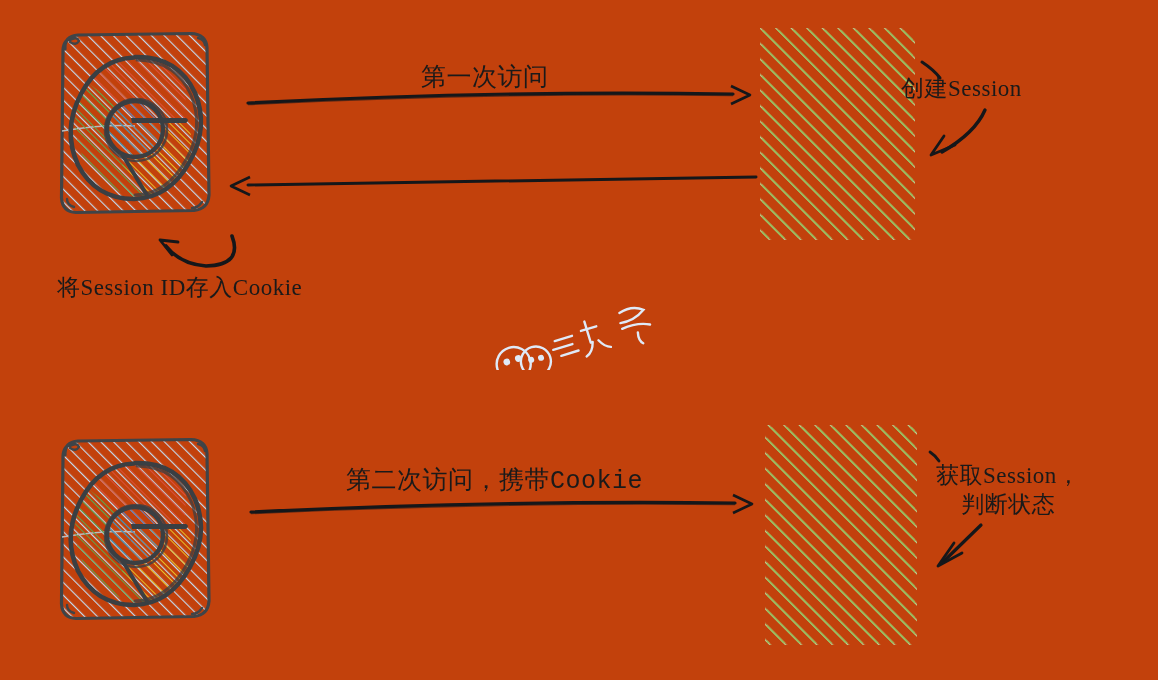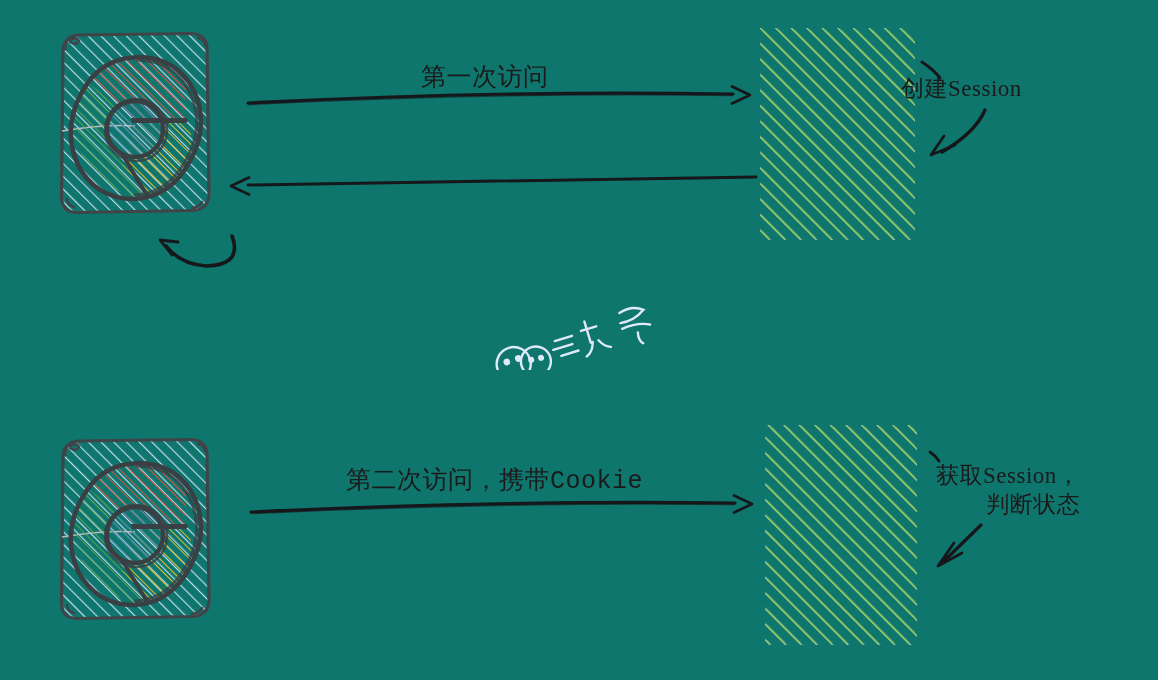--- a/index.html
+++ b/index.html
@@ -7,21 +7,21 @@
     padding: 0;
     background: #ffffff;
   }
   body {
     font-family: "Liberation Serif", "DejaVu Serif", serif;
   }
   #canvas {
     position: relative;
     width: 1158px;
     height: 680px;
-    background: #0f766e;
+    background: #c2410c;
     overflow: hidden;
   }
   .layer {
     position: absolute;
     left: 0;
     top: 0;
     width: 1158px;
     height: 680px;
   }
   .label {
@@ -187,19 +187,20 @@
       <path d="M110 24 v22 M104 32 h16 M112 46 q-3 10 -10 12 M118 46 q4 8 10 10"></path>
       <path d="M146 26 q14 -4 24 4 q-12 8 -26 6 M144 42 q16 -2 28 4 M158 50 q-2 8 2 12"></path>
     </g>
   </svg>
 
   <div class="label label-lg" style="left:421px; top:60px;">第一次访问</div>
 
 
   <div class="label label-md" style="left:901px; top:73px;">创建Session</div>
 
+  <div class="label label-md" style="left:57px; top:272px;">将Session ID存入Cookie</div>
 
   <div class="label label-lg" style="left:346px; top:463px;font-family:Liberation Mono, monospace;">第二次访问，携带Cookie</div>
 
-  <div class="label label-note" style="left:936px; top:462px; text-align:right;">获取Session，
+  <div class="label label-note" style="left:936px; top:462px; text-align:center;">获取Session，
 判断状态</div>
 
 </div>
 
 </body></html>

